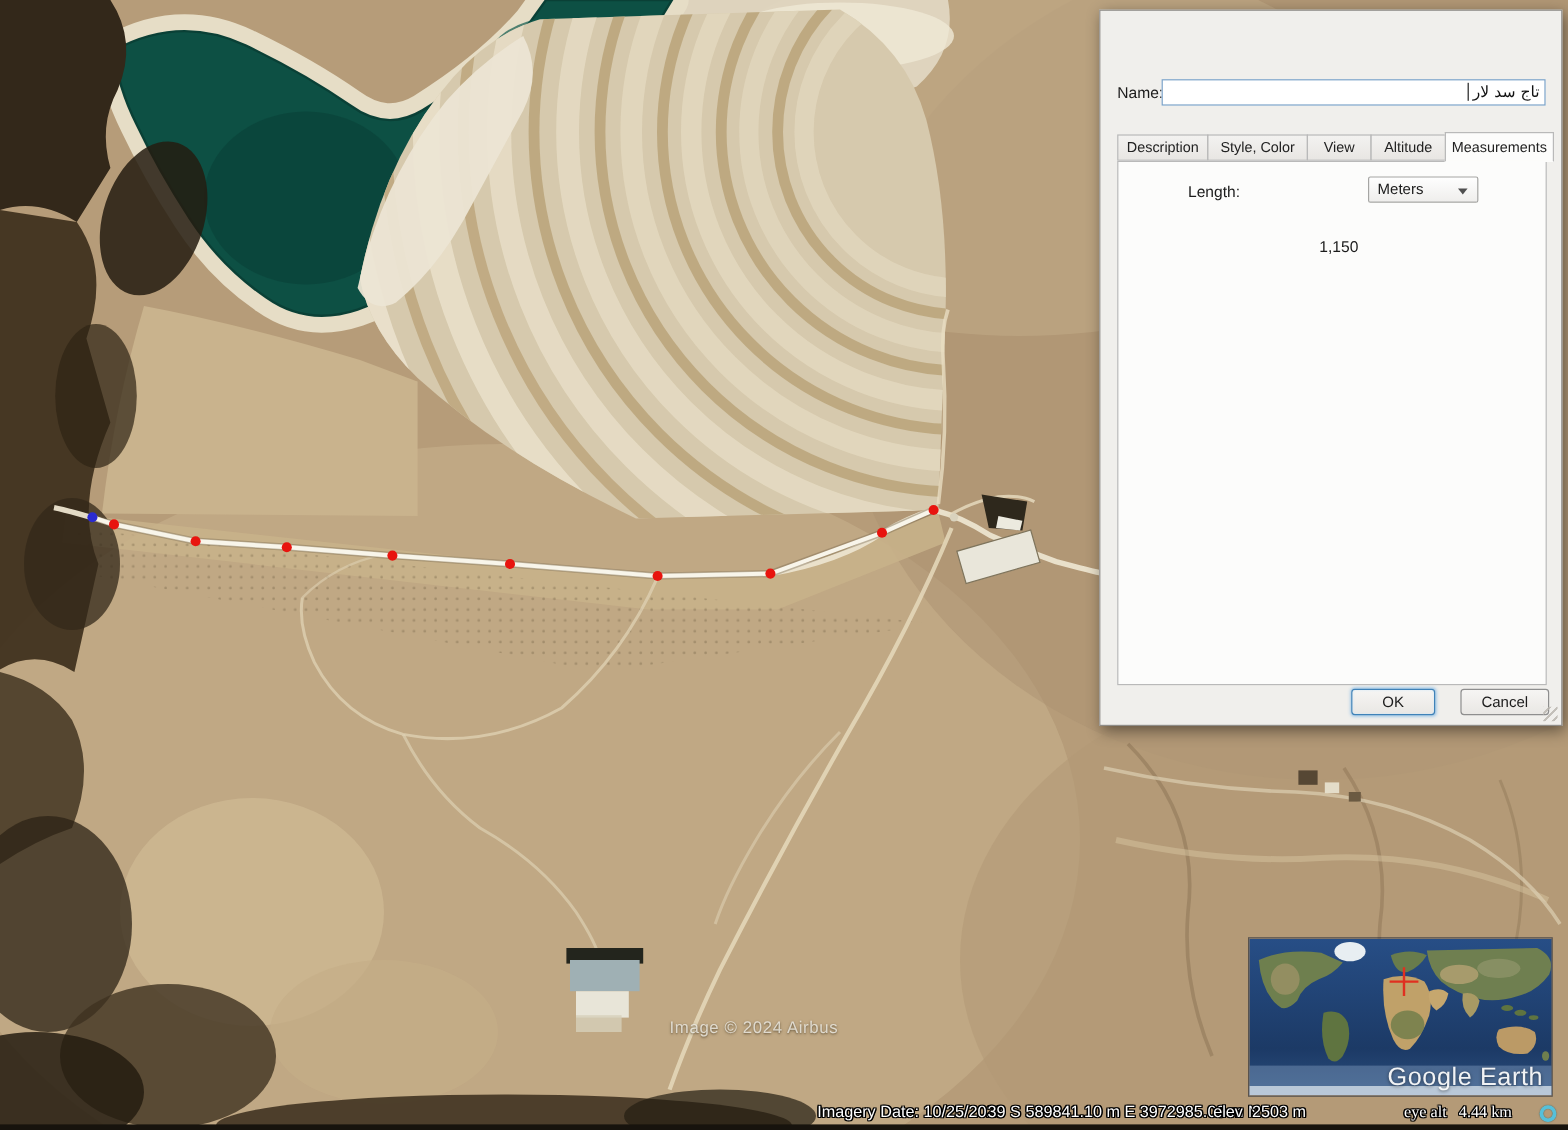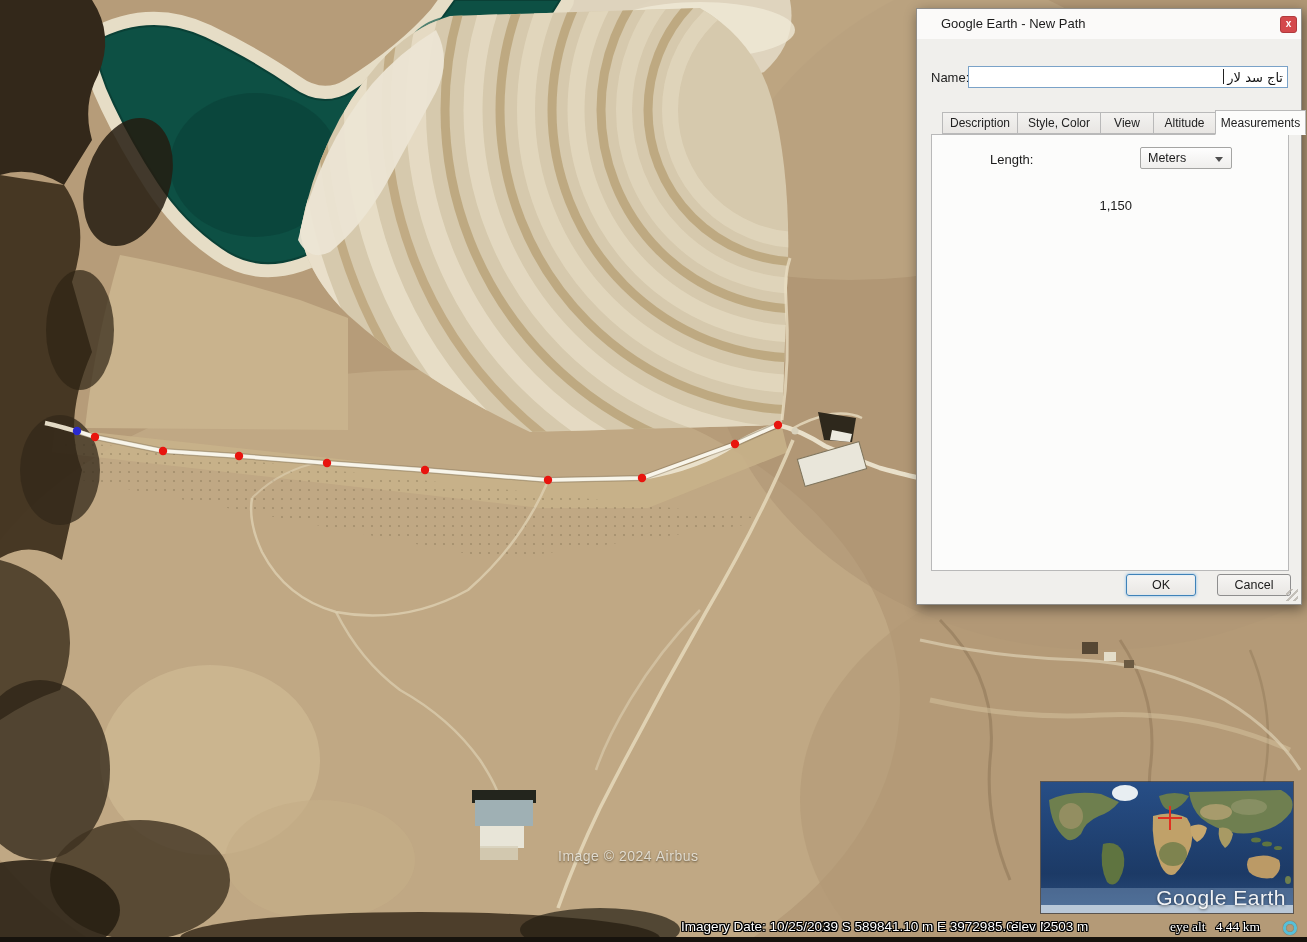--- a/index.html
+++ b/index.html
@@ -43,21 +43,21 @@
   .dlg-label { position:absolute; font-size:13px; color:#1b1b1b; }
   #name-label { left:14px; top:61px; }
   #name-wrap { position:absolute; left:51px; top:57px; width:320px; height:22px; }
   #name-input { width:100%; height:100%; border:1px solid #7aa2c8; background:#fff; direction:rtl;
     padding:0 4px; font-size:13px; font-family:"DejaVu Sans", sans-serif; color:#111; outline:none; }
   #name-caret { position:absolute; right:64px; top:3px; width:1px; height:15px; background:#222; }
 
   #tabs { position:absolute; left:14px; top:103px; height:23px; display:flex; }
   .tab { height:22px; line-height:21px; text-align:center; font-size:12px; color:#222;
     background:linear-gradient(#f3f2f0,#e8e6e3); border:1px solid #b9b9b9; margin-left:-1px; cursor:pointer; }
-  .tab:first-child { margin-left:11px; }
+  .tab:first-child { margin-left:0; }
   .tab.active { position:relative; top:-2px; height:25px; line-height:25px; background:#fcfcfb;
     border-bottom:1px solid #fcfcfb; z-index:3; }
   #panel { position:absolute; left:14px; top:125px; width:358px; height:437px;
     background:#fcfcfb; border:1px solid #b9b9b9; z-index:1; }
   #length-label { position:absolute; left:58px; top:17px; font-size:13px; color:#1b1b1b; }
   #length-value { position:absolute; left:140px; top:17px; width:60px; text-align:right; font-size:13px; color:#1b1b1b;margin-top:46px; }
   #units-dd { position:absolute; left:208px; top:12px; width:92px; height:22px;
     background:linear-gradient(#fefefe,#efeeec); border:1px solid #a5a5a3; border-radius:2px; cursor:pointer; }
   #units-value { position:absolute; left:7px; top:0; line-height:21px; font-size:12.5px; color:#1b1b1b; }
   #dd-arrow { position:absolute; right:8px; top:9px; width:0; height:0;
@@ -226,24 +226,20 @@
       <span id="st-date" class="status-item">Imagery Date: 10/25/2023</span>
       <span id="st-coord" class="status-item">39 S 589841.10 m E 3972985.09 m N</span>
       <span id="st-elev" class="status-item">elev  2503 m</span>
       <span id="st-eye" class="status-item">eye alt   4.44 km</span>
       <div id="st-ring"></div>
     </div>
     <div id="bottom-strip"></div>
   </div>
 
   <div id="dialog">
-    <div id="titlebar">
-      <span id="dialog-title">Google Earth - New Path</span>
-      <div id="close-btn">x</div>
-    </div>
 
     <span id="name-label" class="dlg-label">Name:</span>
     <div id="name-wrap">
       <input id="name-input" type="text" value="تاج سد لار" style="">
       <span id="name-caret"></span>
     </div>
 
     <div id="tabs">
       <div class="tab" style="width:76px">Description</div>
       <div class="tab" style="width:84px">Style, Color</div>

